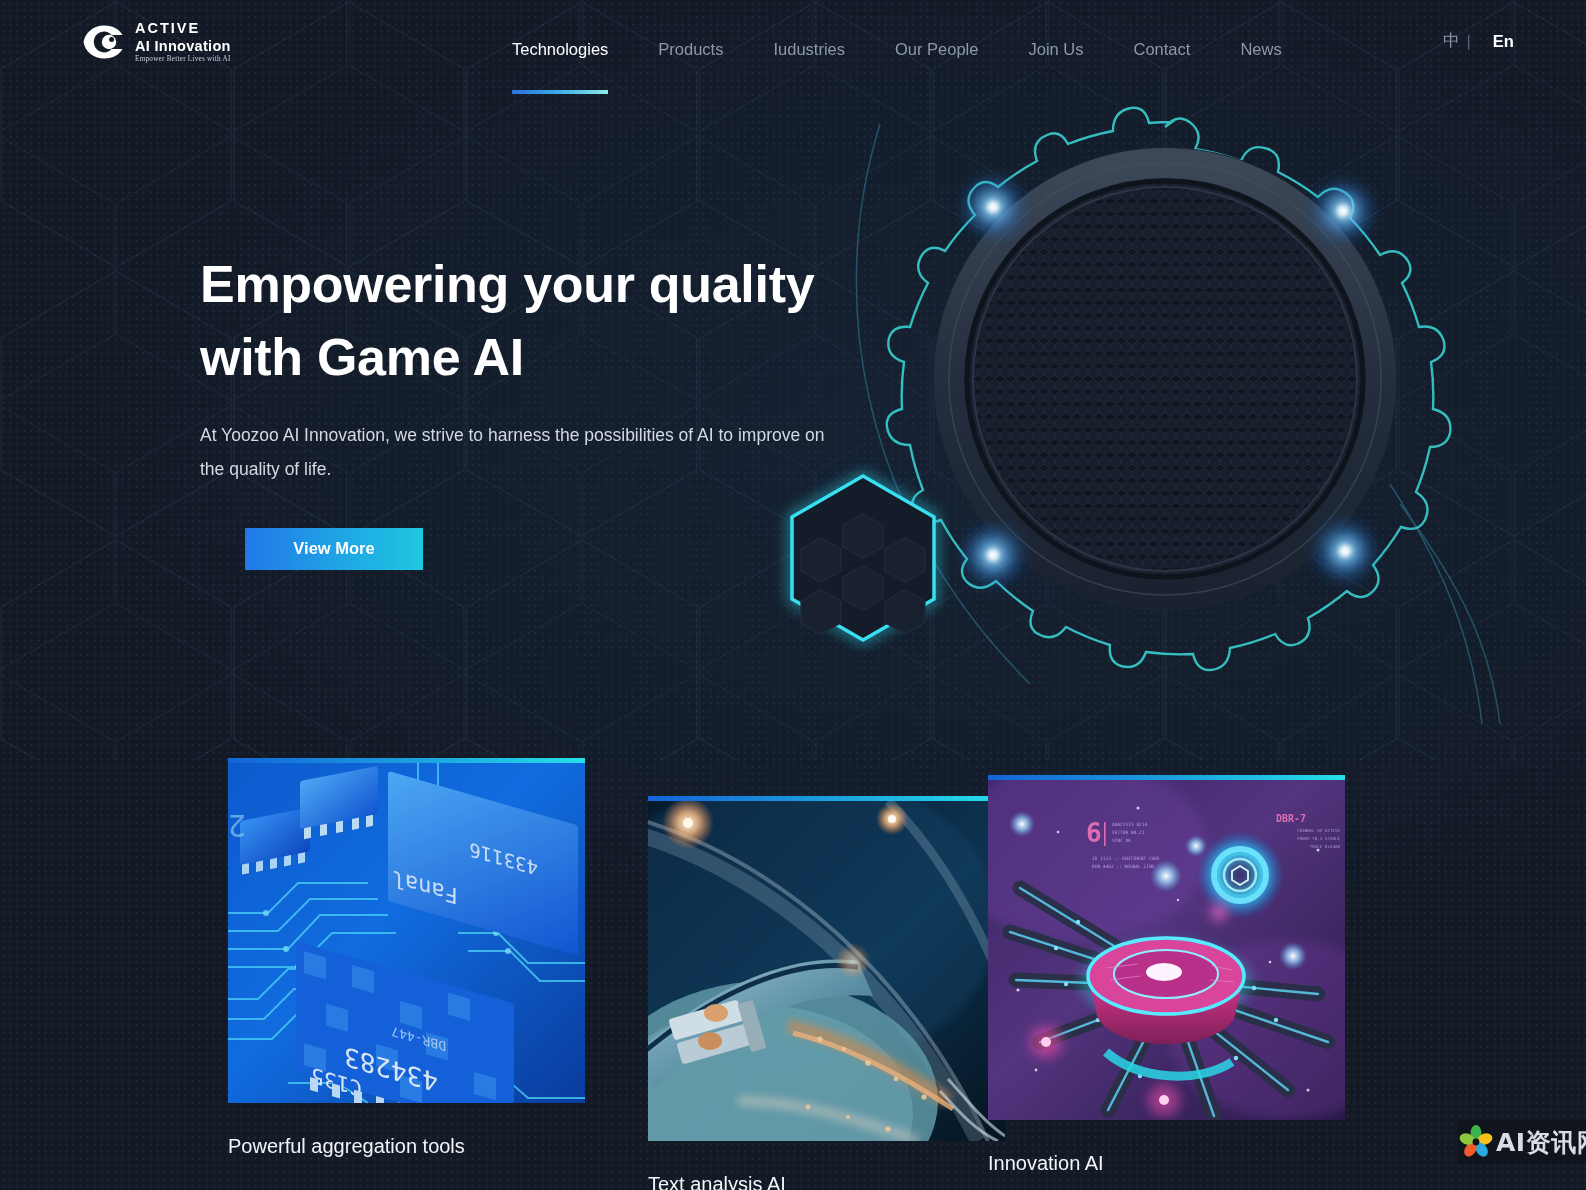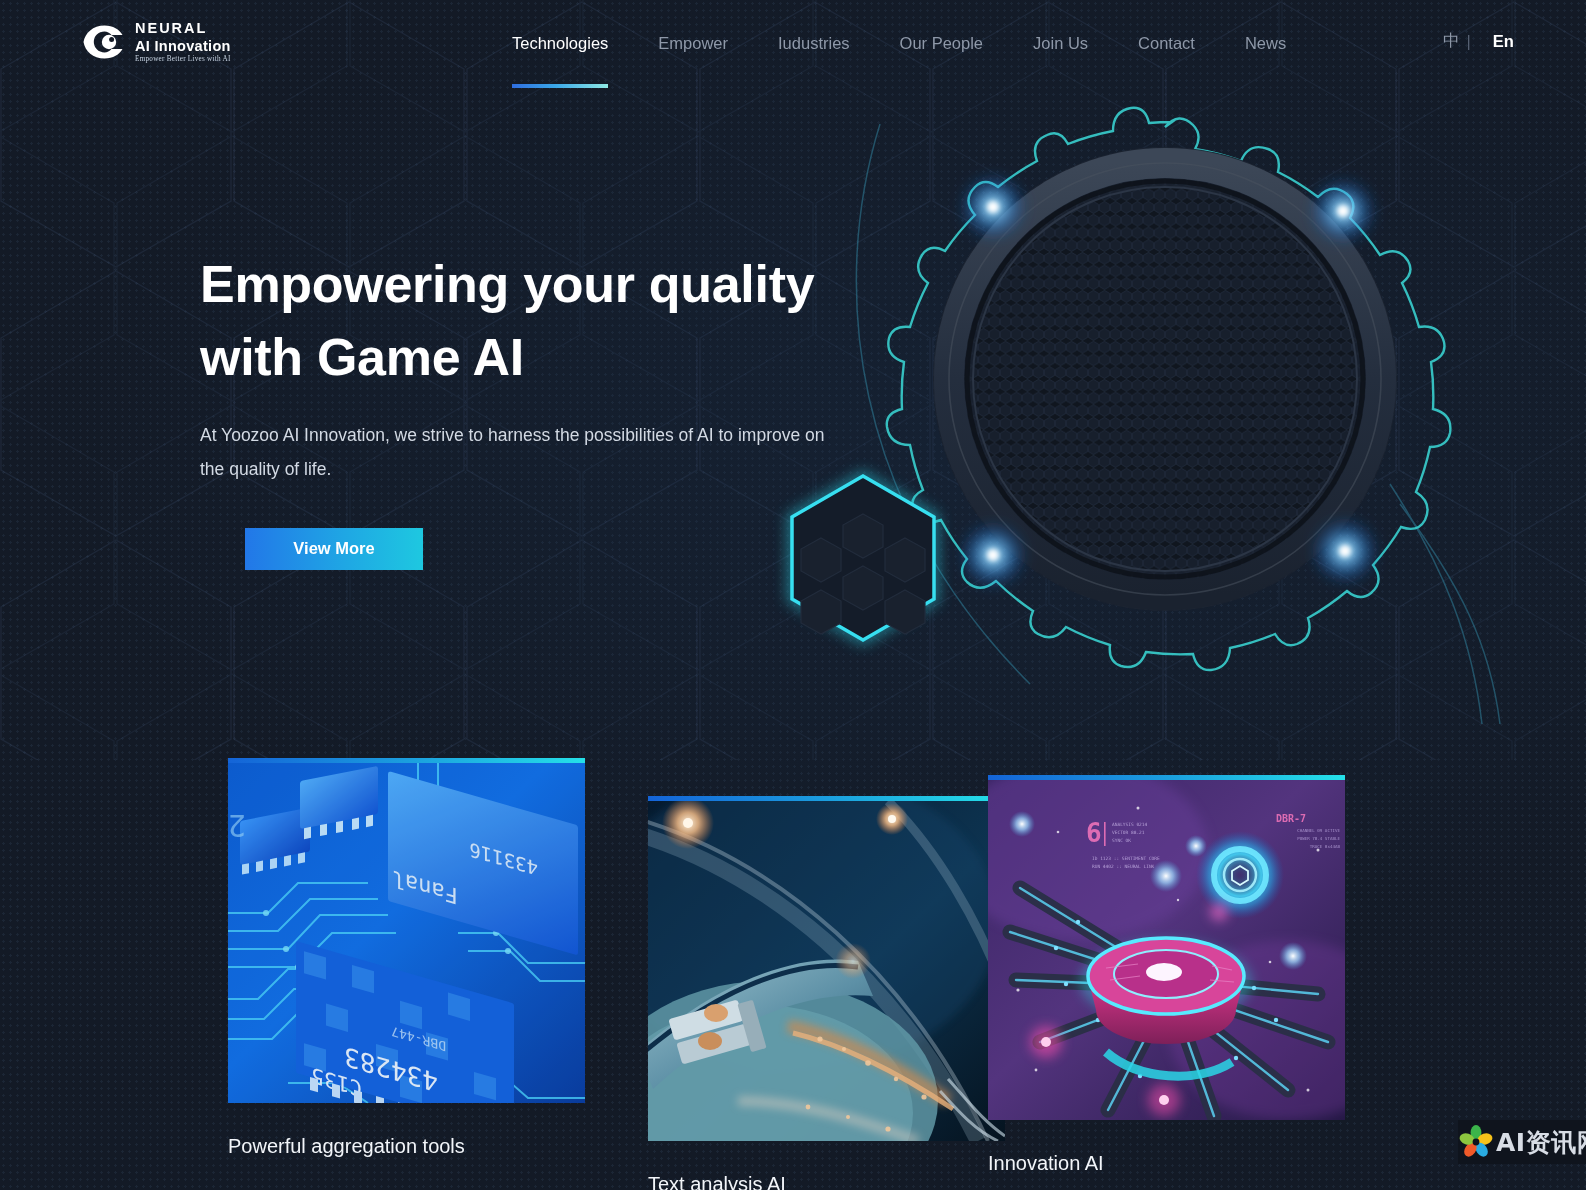--- a/index.html
+++ b/index.html
@@ -27,21 +27,21 @@
     position:absolute; top:0; left:0; width:1586px; height:84px;
     display:flex; align-items:center; z-index:40;
   }
   .logo { position:absolute; left:82px; top:20px; display:flex; align-items:center; gap:9px; }
   .logo-mark { width:44px; height:40px; flex:none; }
   .logo-text { line-height:1; padding-top:1px; }
   .logo-l1 { font-size:14.5px; font-weight:700; letter-spacing:2.0px; color:#fff; display:block; }
   .logo-l2 { font-size:14.5px; font-weight:700; letter-spacing:0.3px; color:#fff; display:block; margin-top:3px; }
   .logo-l3 { font-size:7.2px; letter-spacing:0.25px; color:#c6d2e0; display:block; margin-top:3px;font-family:Liberation Serif, serif; }
 
-  .nav { position:absolute; left:512px; top:4px; height:84px; display:flex; align-items:flex-start; }
+  .nav { position:absolute; left:512px; top:10px; height:84px; display:flex; align-items:flex-start; }
   .nav-item {
     position:relative; height:84px; padding-top:30px;
     font-size:16.5px; color:#8e98a8; white-space:nowrap; cursor:pointer;
   }
   .nav-item.active { color:#ffffff; }
   .nav-underline {
     position:absolute; left:0; right:0; bottom:0; height:4px;
     background:linear-gradient(90deg,#2f6ee0 0%, #3aa7e8 45%, #8fe9e4 100%);
   }
   .nav-gap { width:50px; }
@@ -231,34 +231,34 @@
 
 <div class="header">
 
   <div class="logo">
     <svg class="logo-mark" viewBox="0 0 44 40">
       <path d="M22.5 3.5 C 11 3.5 3 11 1.5 20 C 3 29 11 36.5 22.5 36.5 C 31 36.5 37.5 32.5 40.5 27 L 29.5 27 C 27.6 29.2 25.2 30.4 22.5 30.4 C 16.4 30.4 11.8 25.8 11.8 20 C 11.8 14.2 16.4 9.6 22.5 9.6 C 25.2 9.6 27.6 10.8 29.5 13 L 40.5 13 C 37.5 7.5 31 3.5 22.5 3.5 Z" fill="#ffffff"></path>
       <circle cx="27" cy="20" r="7.2" fill="#ffffff"></circle>
       <circle cx="29.6" cy="17.6" r="2.5" fill="#131a26"></circle>
     </svg>
     <div class="logo-text">
-      <span class="logo-l1">NEURAL</span>
+      <span class="logo-l1">ACTIVE</span>
       <span class="logo-l2">AI Innovation</span>
       <span class="logo-l3">Empower Better Lives with AI</span>
     </div>
   </div>
 
   <div class="nav">
     <div class="nav-item active">
       <span>Technologies</span>
       <div class="nav-underline"></div>
     </div>
     <div class="nav-gap"></div>
     <div class="nav-item">
-      <span>Empower</span>
+      <span>Products</span>
     </div>
     <div class="nav-gap"></div>
     <div class="nav-item">
       <span>Iudustries</span>
     </div>
     <div class="nav-gap"></div>
     <div class="nav-item">
       <span>Our People</span>
     </div>
     <div class="nav-gap"></div>

